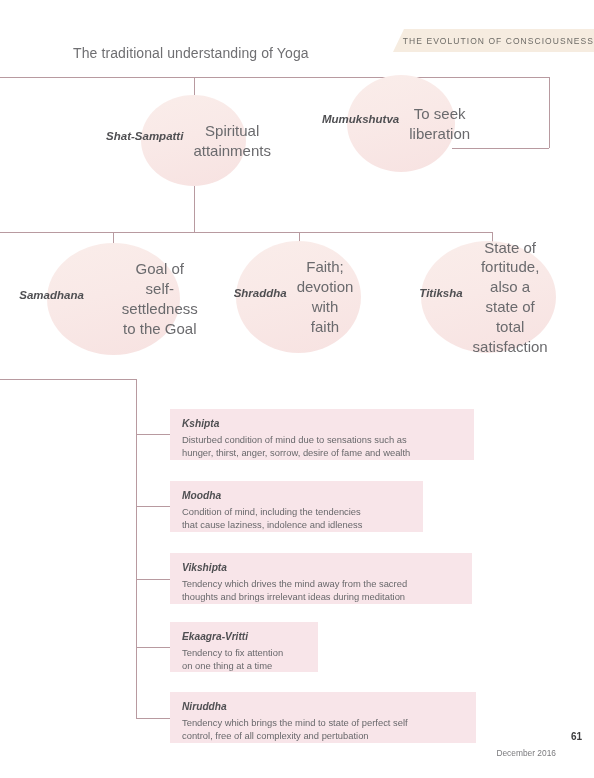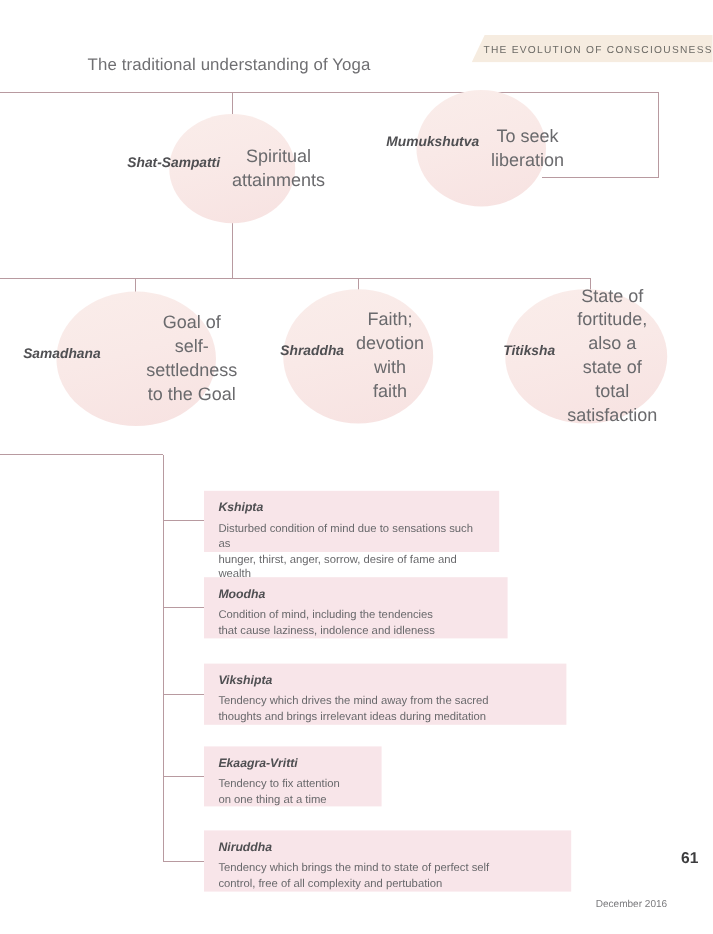--- a/index.html
+++ b/index.html
@@ -116,22 +116,22 @@
     position: absolute;
     right: 38px;
     top: 748px;
     font-size: 8.4px;
     color: #7b7b7e;
     white-space: nowrap;
   }
   .footer-page {
     position: absolute;
     right: 12px;
-    top: 707px;
-    font-size: 13px;
+    top: 731px;
+    font-size: 10px;
     font-weight: bold;
     color: #3c3c3e;
   }
 </style>
 </head>
 <body>
 
 <div id="page">
 
   <svg id="wires" viewBox="0 0 594 778" width="594" height="778" xmlns="http://www.w3.org/2000/svg">
@@ -204,21 +204,21 @@
 
   <div class="node-circle" style="left:421px; top:241px; width:135px; height:112px;">
     <div class="node-title">Titiksha</div>
     <div class="node-desc">
       <div>State of fortitude,</div>
       <div>also a state of total</div>
       <div>satisfaction</div>
     </div>
   </div>
 
-  <div class="vritti-box" style="left:170px; top:409px; width:246px; height:51px;">
+  <div class="vritti-box" style="left:170px; top:409px; width:304px; height:51px;">
     <div class="vritti-title">Kshipta</div>
     <div class="vritti-desc">
       <div>Disturbed condition of mind due to sensations such as</div>
       <div>hunger, thirst, anger, sorrow, desire of fame and wealth</div>
     </div>
   </div>
 
   <div class="vritti-box" style="left:170px; top:481px; width:253px; height:51px;">
     <div class="vritti-title">Moodha</div>
     <div class="vritti-desc">

